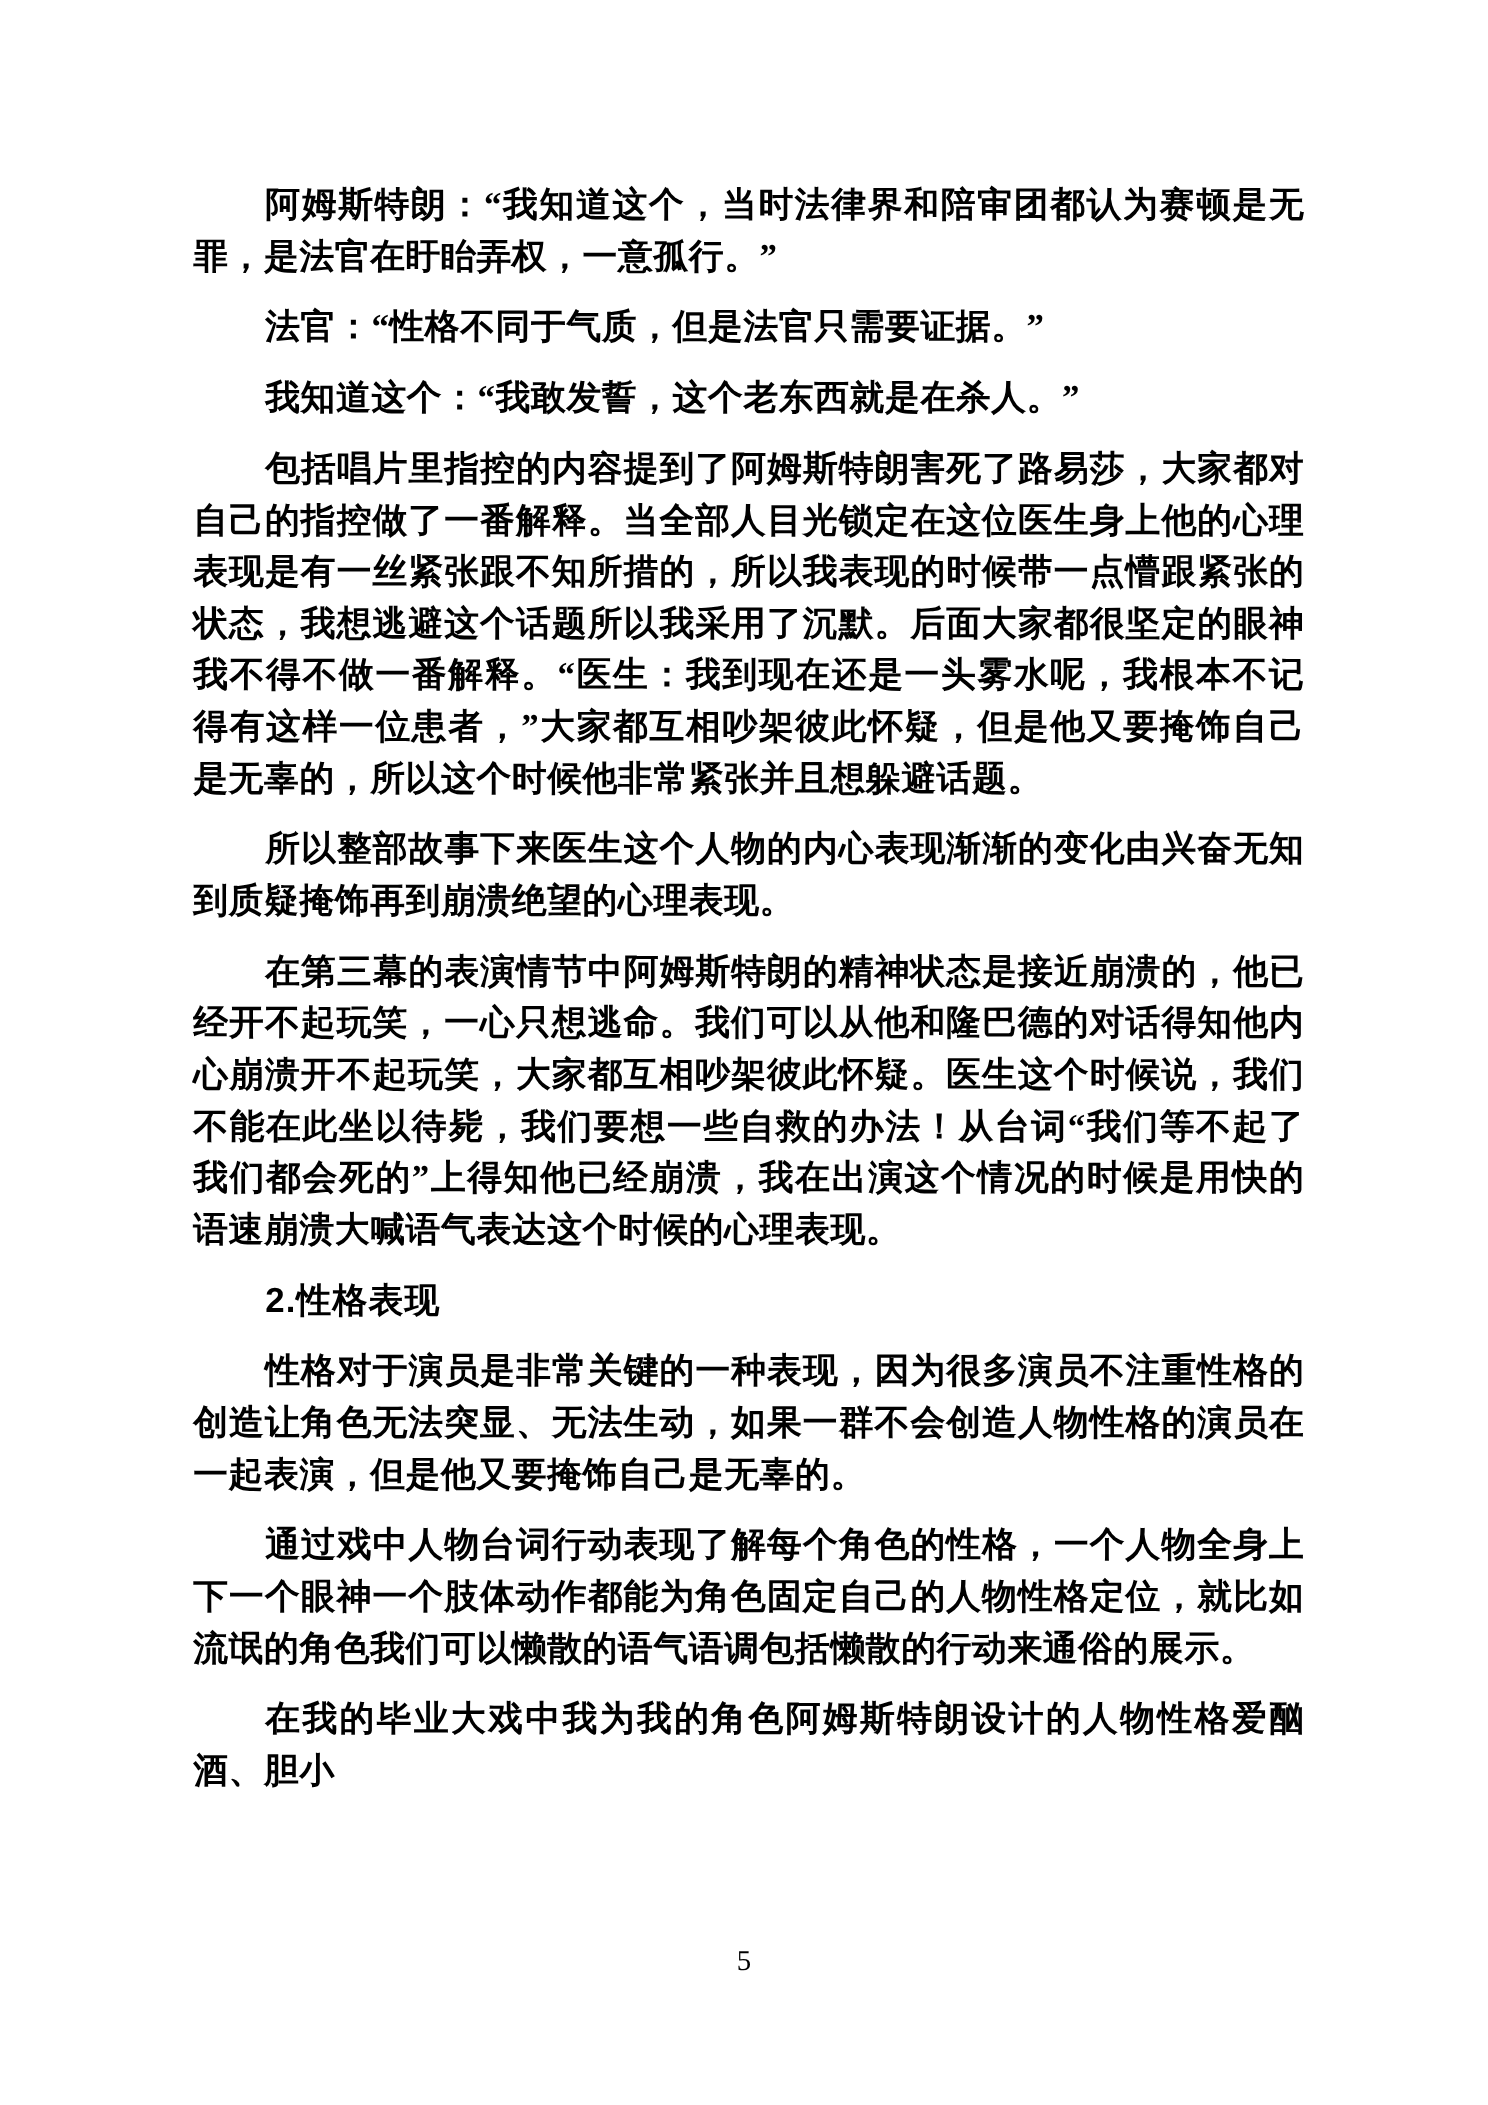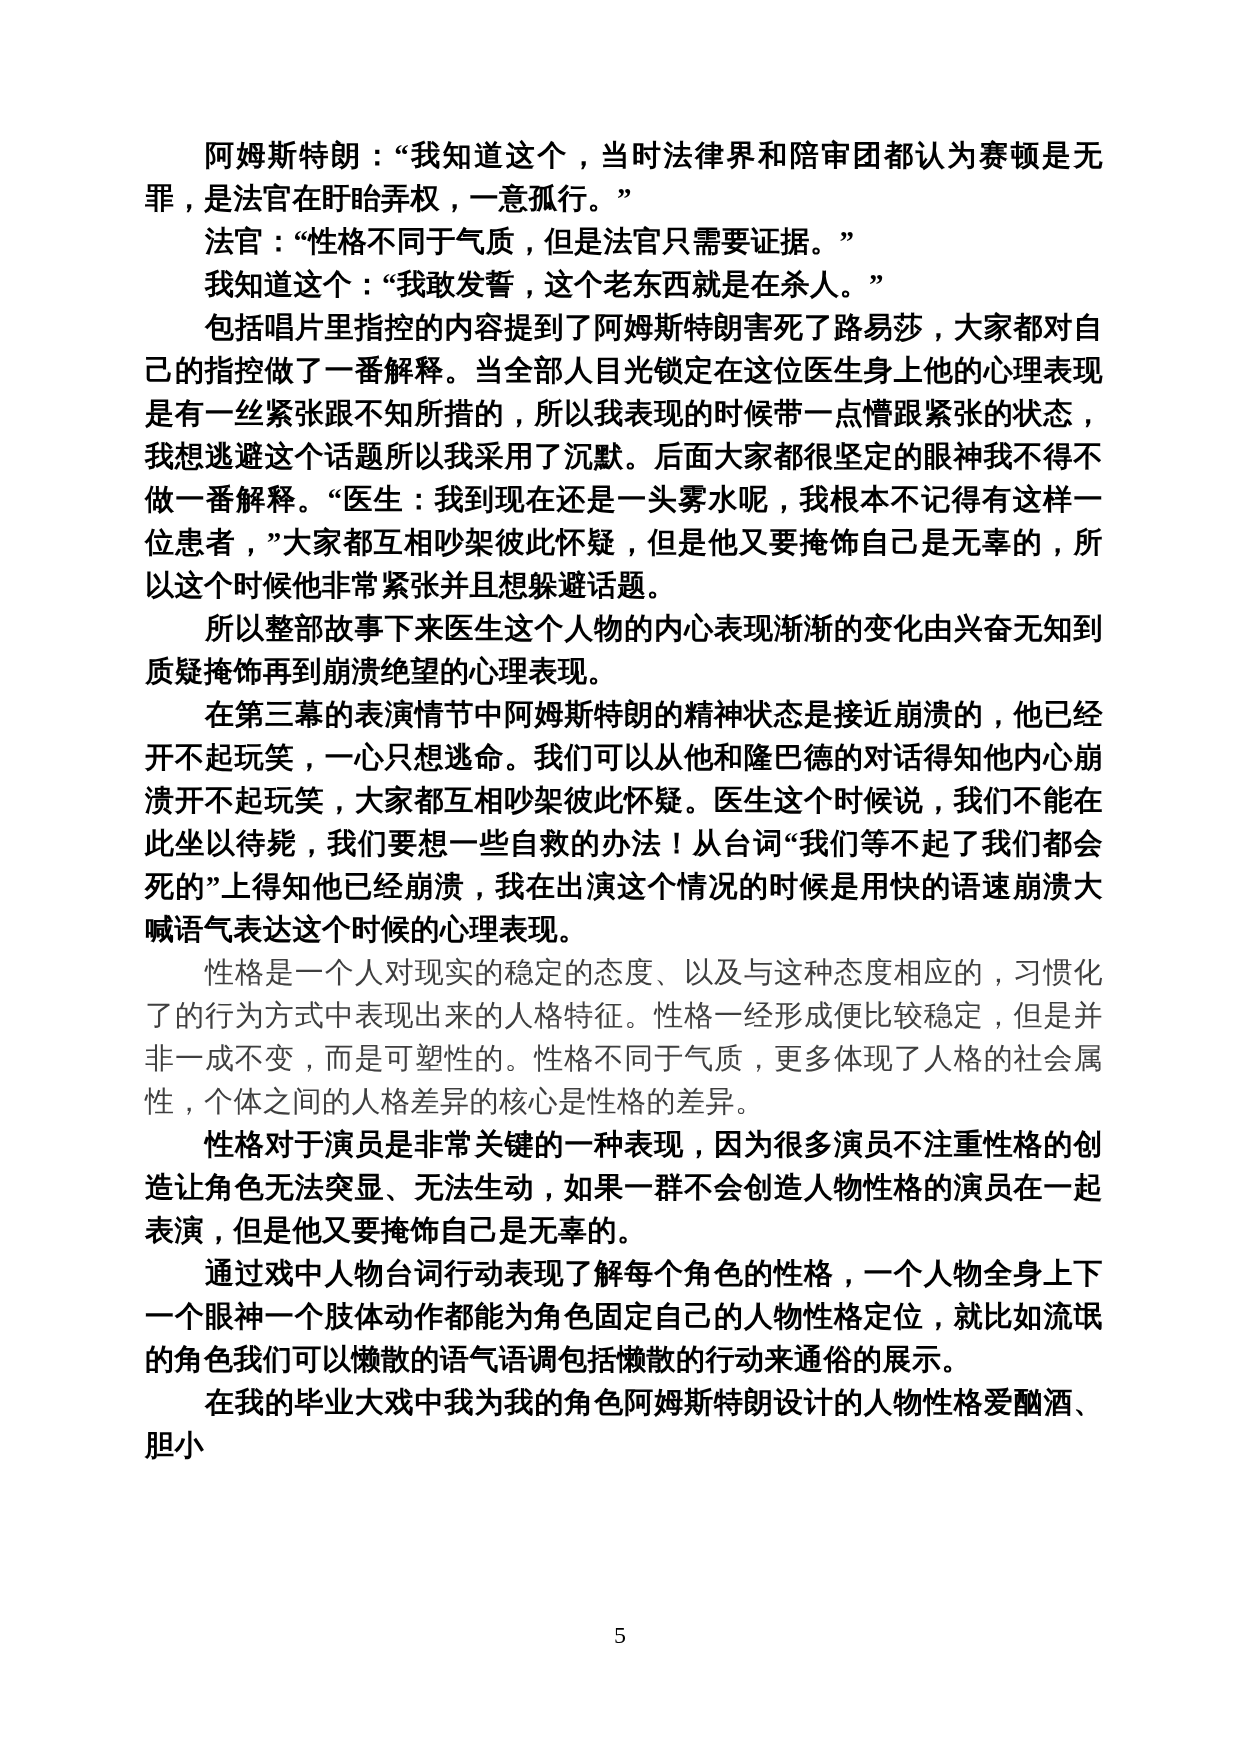--- a/index.html
+++ b/index.html
@@ -20,21 +20,21 @@
     background: #ffffff;
     overflow: hidden;
   }
   .content {
     position: absolute;
     left: 145px;
     top: 134px;
     width: 958px;
   }
   .content p {
-    margin: 0;
+    margin: 16px;
     font-size: 29px;
     line-height: 43px;
     letter-spacing: 0.5px;
     text-align: justify;
     text-indent: 60px; 
     font-weight: 700;
     color: #000000;
     word-break: break-all;
   }
   .content p.heading {
@@ -62,19 +62,19 @@
 <body>
 
 <div class="page">
   <div class="content">
     <p>阿姆斯特朗：“我知道这个，当时法律界和陪审团都认为赛顿是无罪，是法官在盱眙弄权，一意孤行。”</p>
     <p>法官：“性格不同于气质，但是法官只需要证据。”</p>
     <p>我知道这个：“我敢发誓，这个老东西就是在杀人。”</p>
     <p>包括唱片里指控的内容提到了阿姆斯特朗害死了路易莎，大家都对自己的指控做了一番解释。当全部人目光锁定在这位医生身上他的心理表现是有一丝紧张跟不知所措的，所以我表现的时候带一点懵跟紧张的状态，我想逃避这个话题所以我采用了沉默。后面大家都很坚定的眼神我不得不做一番解释。“医生：我到现在还是一头雾水呢，我根本不记得有这样一位患者，”大家都互相吵架彼此怀疑，但是他又要掩饰自己是无辜的，所以这个时候他非常紧张并且想躲避话题。</p>
     <p>所以整部故事下来医生这个人物的内心表现渐渐的变化由兴奋无知到质疑掩饰再到崩溃绝望的心理表现。</p>
     <p>在第三幕的表演情节中阿姆斯特朗的精神状态是接近崩溃的，他已经开不起玩笑，一心只想逃命。我们可以从他和隆巴德的对话得知他内心崩溃开不起玩笑，大家都互相吵架彼此怀疑。医生这个时候说，我们不能在此坐以待毙，我们要想一些自救的办法！从台词“我们等不起了我们都会死的”上得知他已经崩溃，我在出演这个情况的时候是用快的语速崩溃大喊语气表达这个时候的心理表现。</p>
-    <p class="muted">性格是一个人对现实的稳定的态度、以及与这种态度相应的，习惯化了的行为方式中表现出来的人格特征。性格一经形成便比较稳定，但是并非一成不变，而是可塑性的。性格不同于气质，更多体现了人格的社会属性，个体之间的人格差异的核心是性格的差异。</p>
+    <p class="heading">2.性格表现</p>
     <p>性格对于演员是非常关键的一种表现，因为很多演员不注重性格的创造让角色无法突显、无法生动，如果一群不会创造人物性格的演员在一起表演，但是他又要掩饰自己是无辜的。</p>
     <p>通过戏中人物台词行动表现了解每个角色的性格，一个人物全身上下一个眼神一个肢体动作都能为角色固定自己的人物性格定位，就比如流氓的角色我们可以懒散的语气语调包括懒散的行动来通俗的展示。</p>
     <p>在我的毕业大戏中我为我的角色阿姆斯特朗设计的人物性格爱酗酒、胆小</p>
   </div>
   <div class="page-number">5</div>
 </div>
 
 </body></html>

